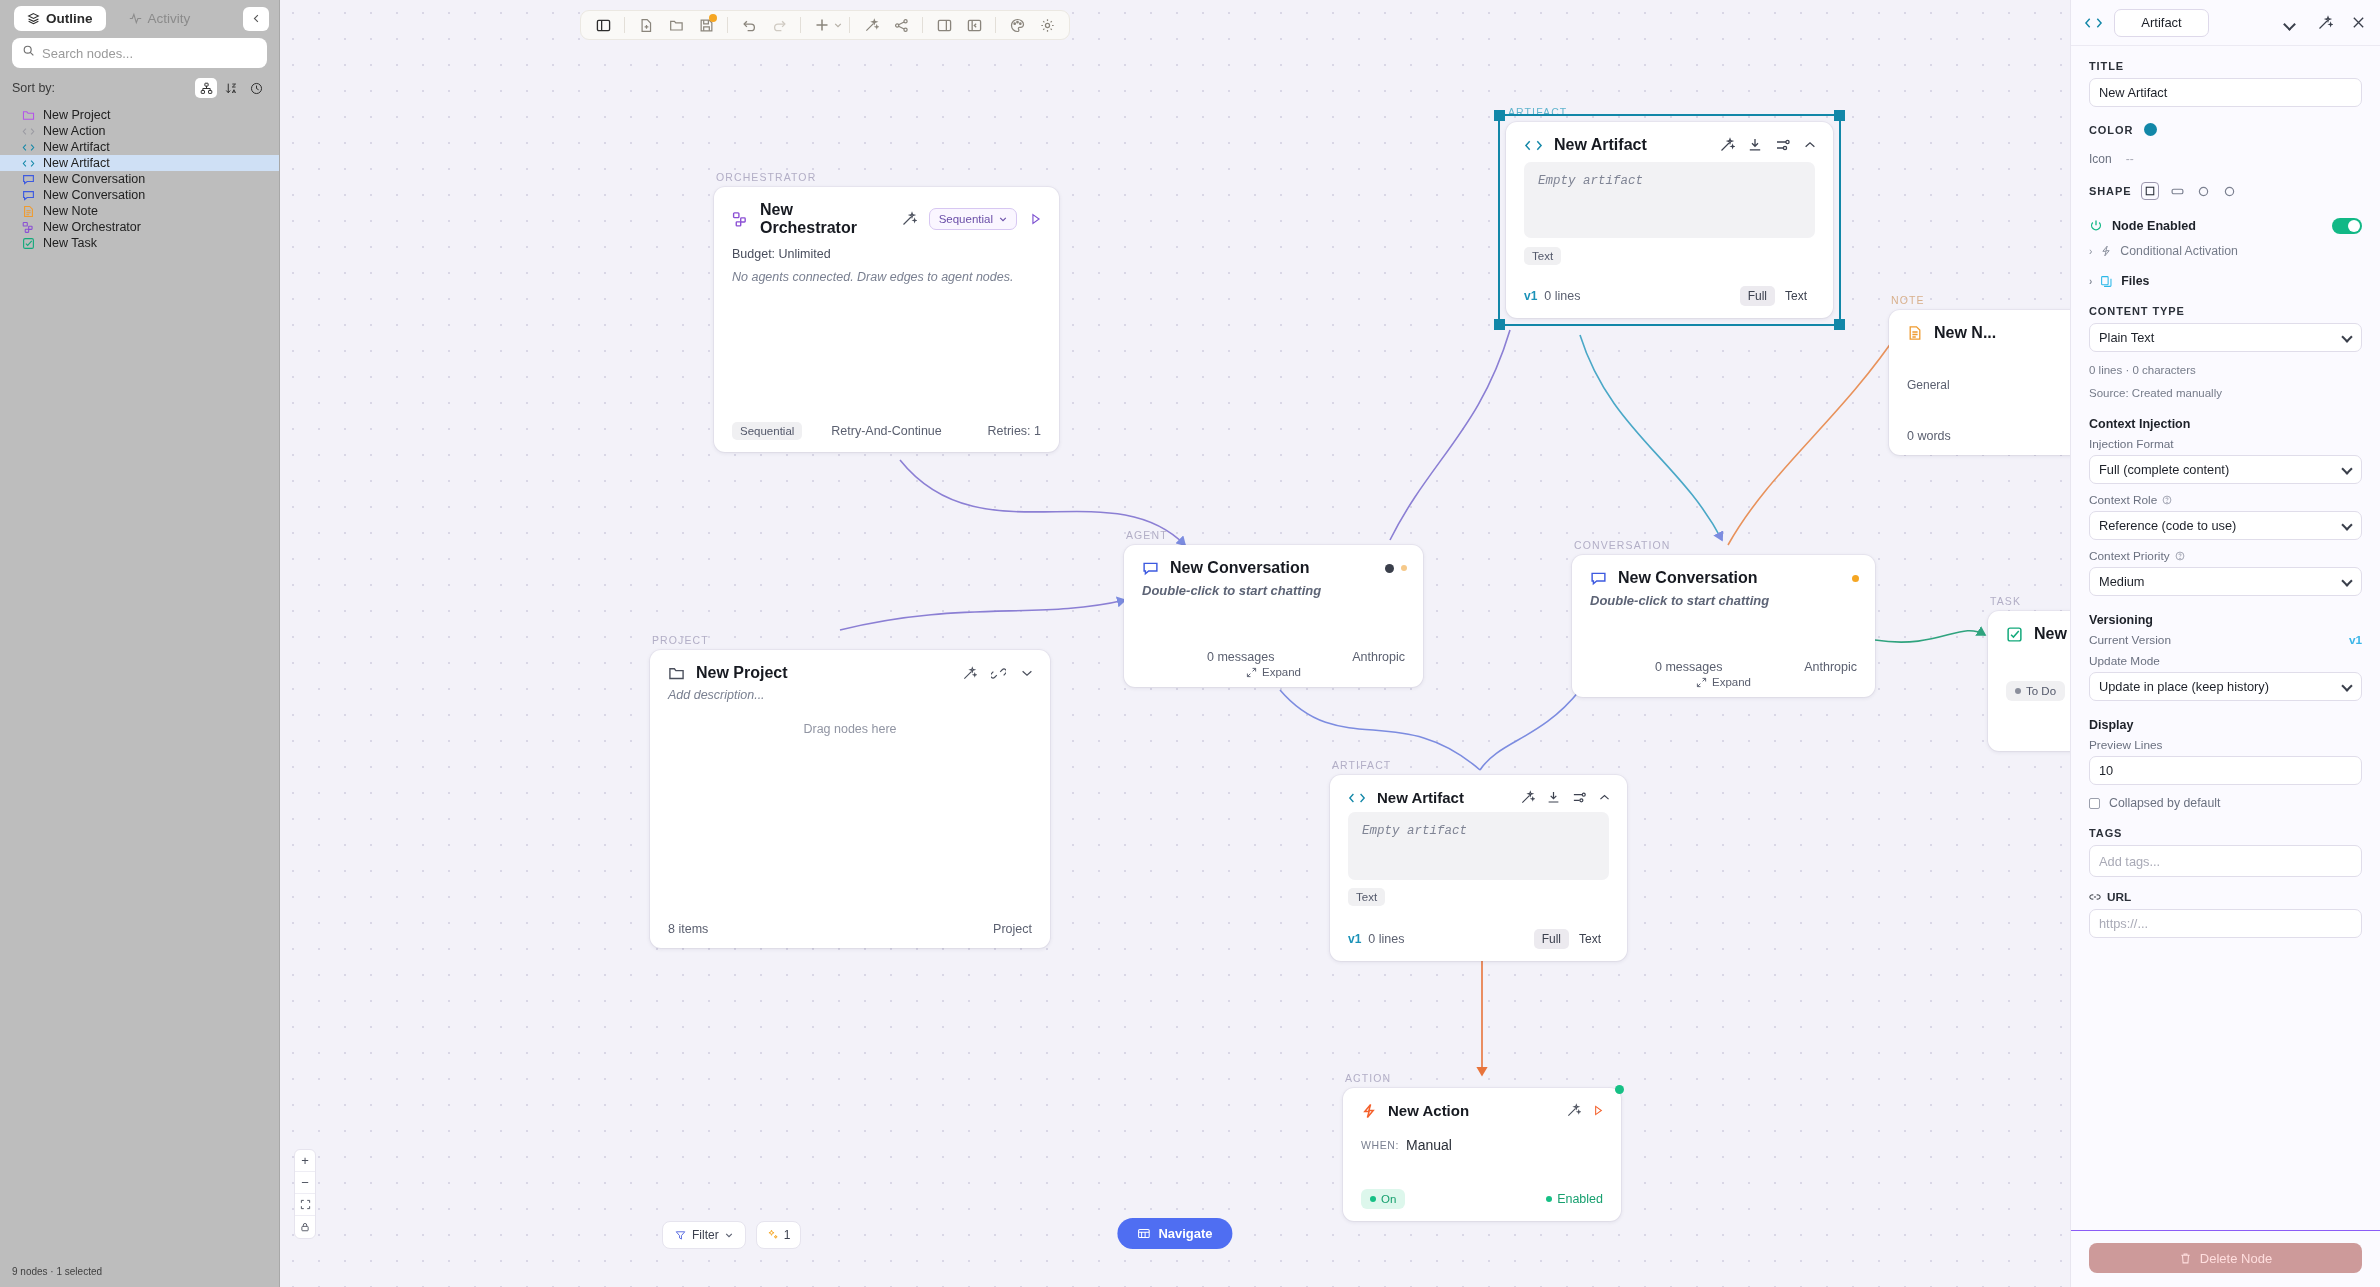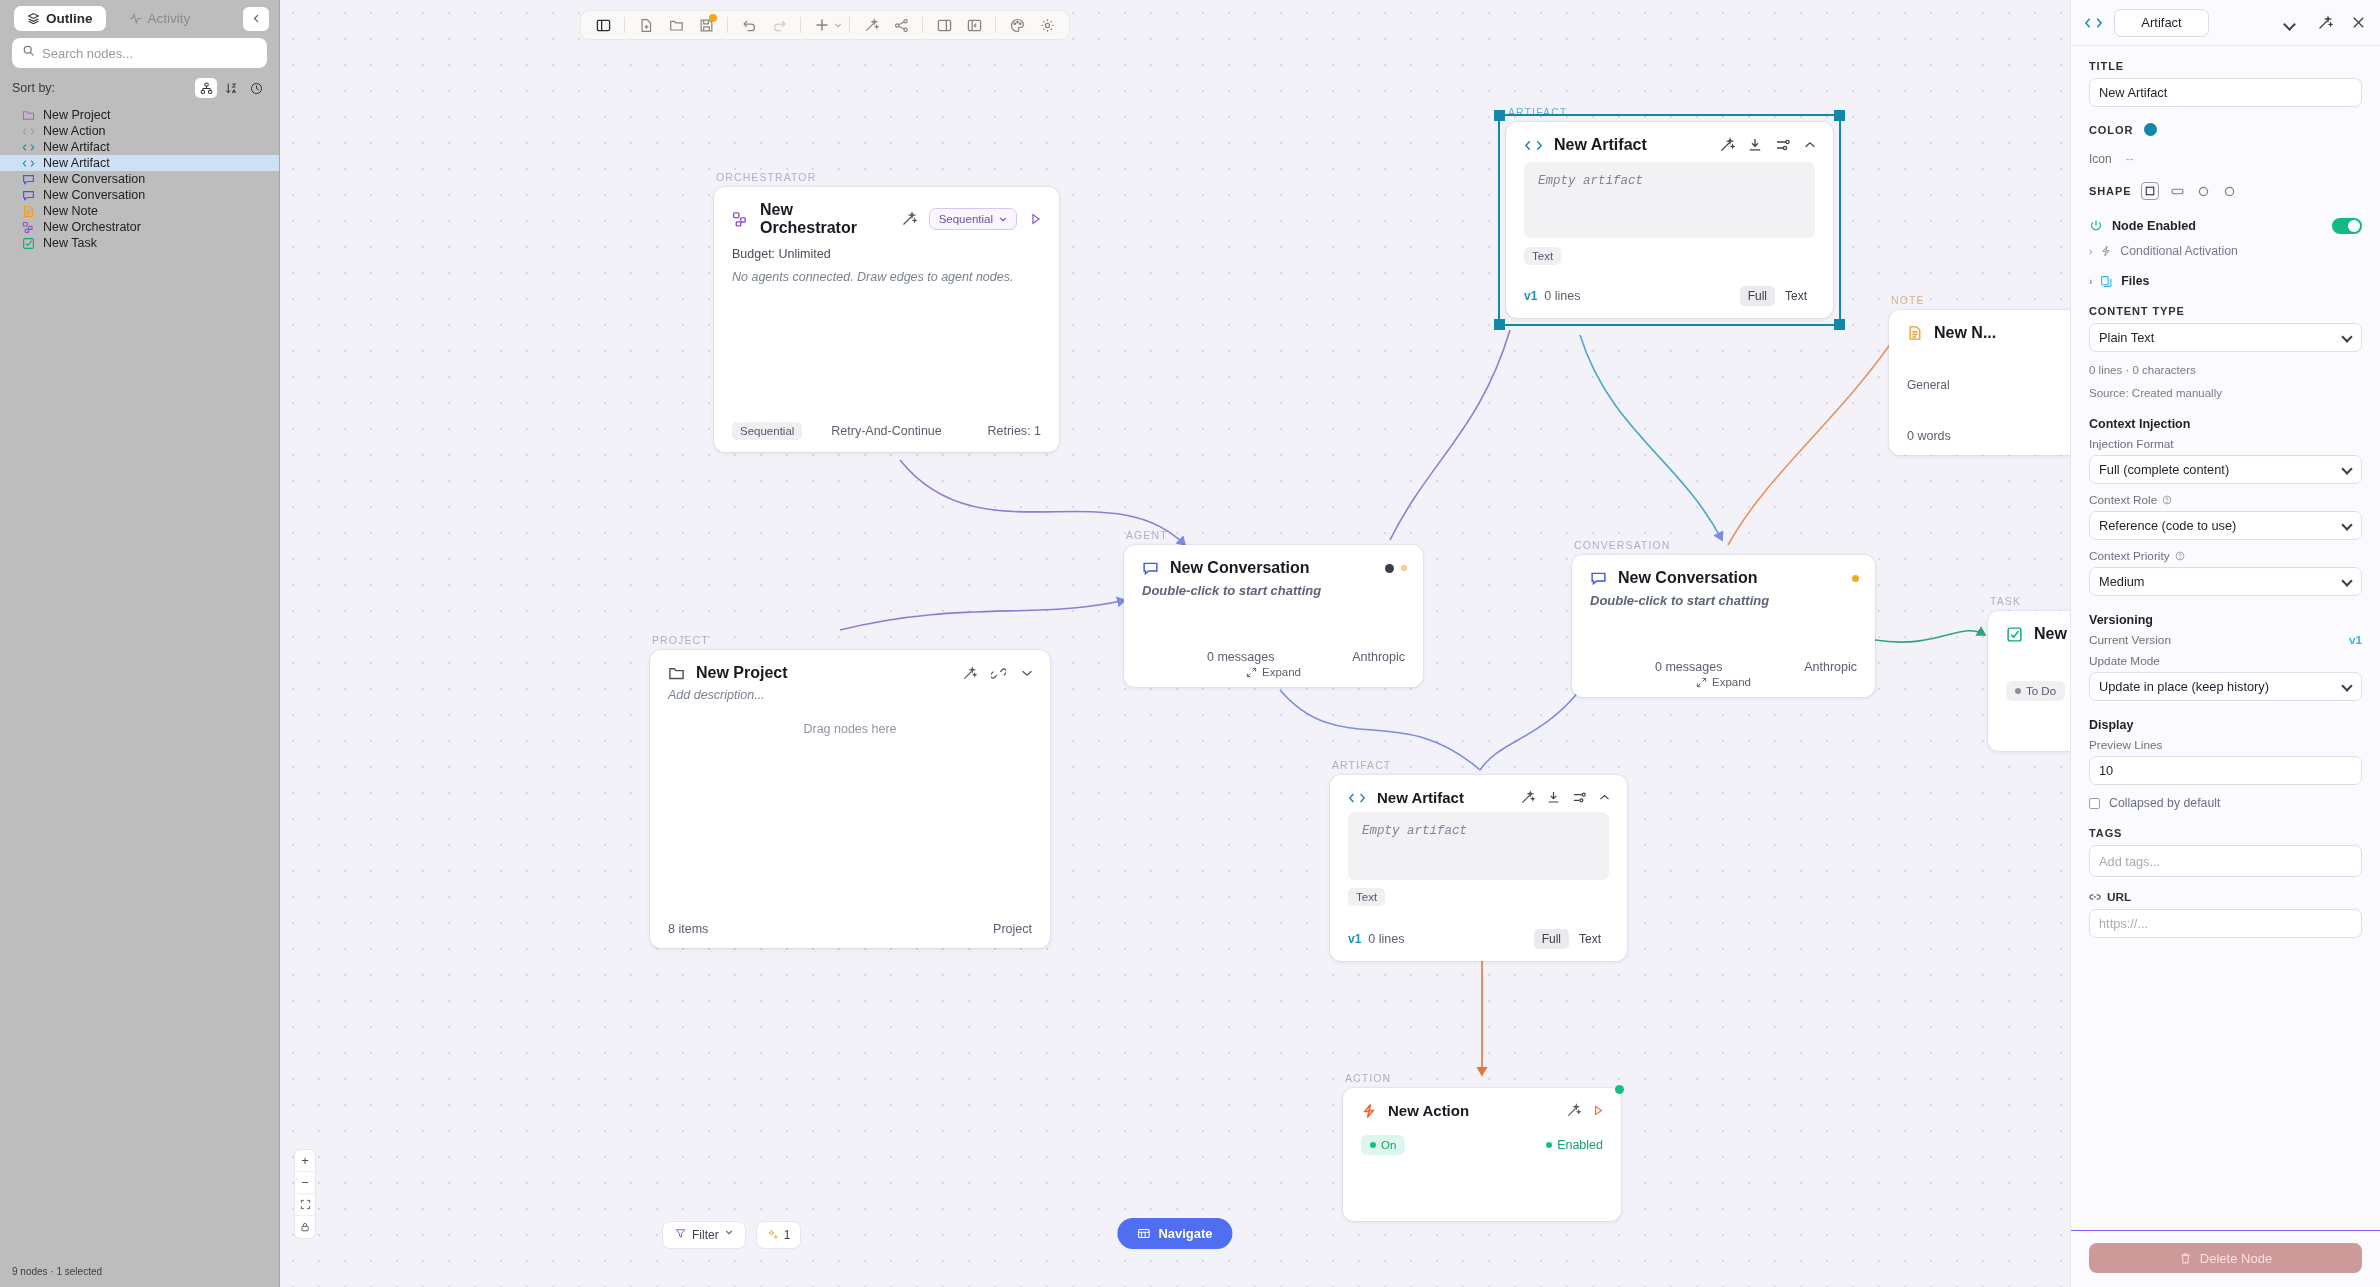--- a/index.html
+++ b/index.html
@@ -175,21 +175,21 @@
   .zoomctl div {
     height: 22px; display: flex; align-items: center; justify-content: center;
     font-size: 13px; color: #4a4f5c; cursor: pointer;
     border-bottom: 1px solid #eeedf4;
   }
   .zoomctl div:last-child { border-bottom: none; }
   .filterbar { position: absolute; left: 382px; bottom: 38px; display: flex; gap: 10px; z-index: 30; }
   .filter-btn {
     background: #fff; border: 1px solid #e6e4ee; border-radius: 8px;
     padding: 6px 12px; font-size: 12px; color: #3c414f;
-    display: flex; gap: 6px; cursor: pointer;
+    display: flex; align-items: center; gap: 6px; cursor: pointer;
   }
   .count-btn {
     background: #fff; border: 1px solid #e6e4ee; border-radius: 8px;
     padding: 6px 10px; font-size: 12px; color: #3c414f;
     display: flex; align-items: center; gap: 5px; cursor: pointer;
   }
   .navigate {
     position: absolute; left: 50%; transform: translateX(-50%); bottom: 38px;
     background: #4f6ef2; color: #fff; border-radius: 18px;
     padding: 8px 20px; font-size: 13px; font-weight: 700;
@@ -908,20 +908,26 @@
                   <path d="M13.6 8.2l.3.9.9.3-.9.3-.3.9-.3-.9-.9-.3.9-.3z"></path>
               </svg>
             </span>
             <span class="act">
               <svg width="13" height="13" viewBox="0 0 16 16" fill="none" stroke="#f4612c" stroke-width="1.3">
                   <path d="M4.5 3l7 5-7 5z"></path>
                 </svg>
             </span>
           </div>
         </div>
+        <div class="card-body" style="padding-top:14px">
+          <div class="row" style="gap:7px">
+            <span style="font-size:10.5px;letter-spacing:0.6px;color:#7a8091">WHEN:</span>
+            <span style="font-size:14px;color:#2b3039">Manual</span>
+          </div>
+        </div>
         <div class="card-foot" style="padding-top:12px">
           <span class="task-chip" style="background:#ddf7ec;color:#17a06f">
             <span class="dot" style="background:#16c085;width:6px;height:6px"></span>
             <span>On</span>
           </span>
           <span class="foot-sp" style="color:#17a06f;display:flex;align-items:center;gap:5px">
             <span class="dot" style="background:#16c085;width:6px;height:6px"></span>
             <span>Enabled</span>
           </span>
         </div>

